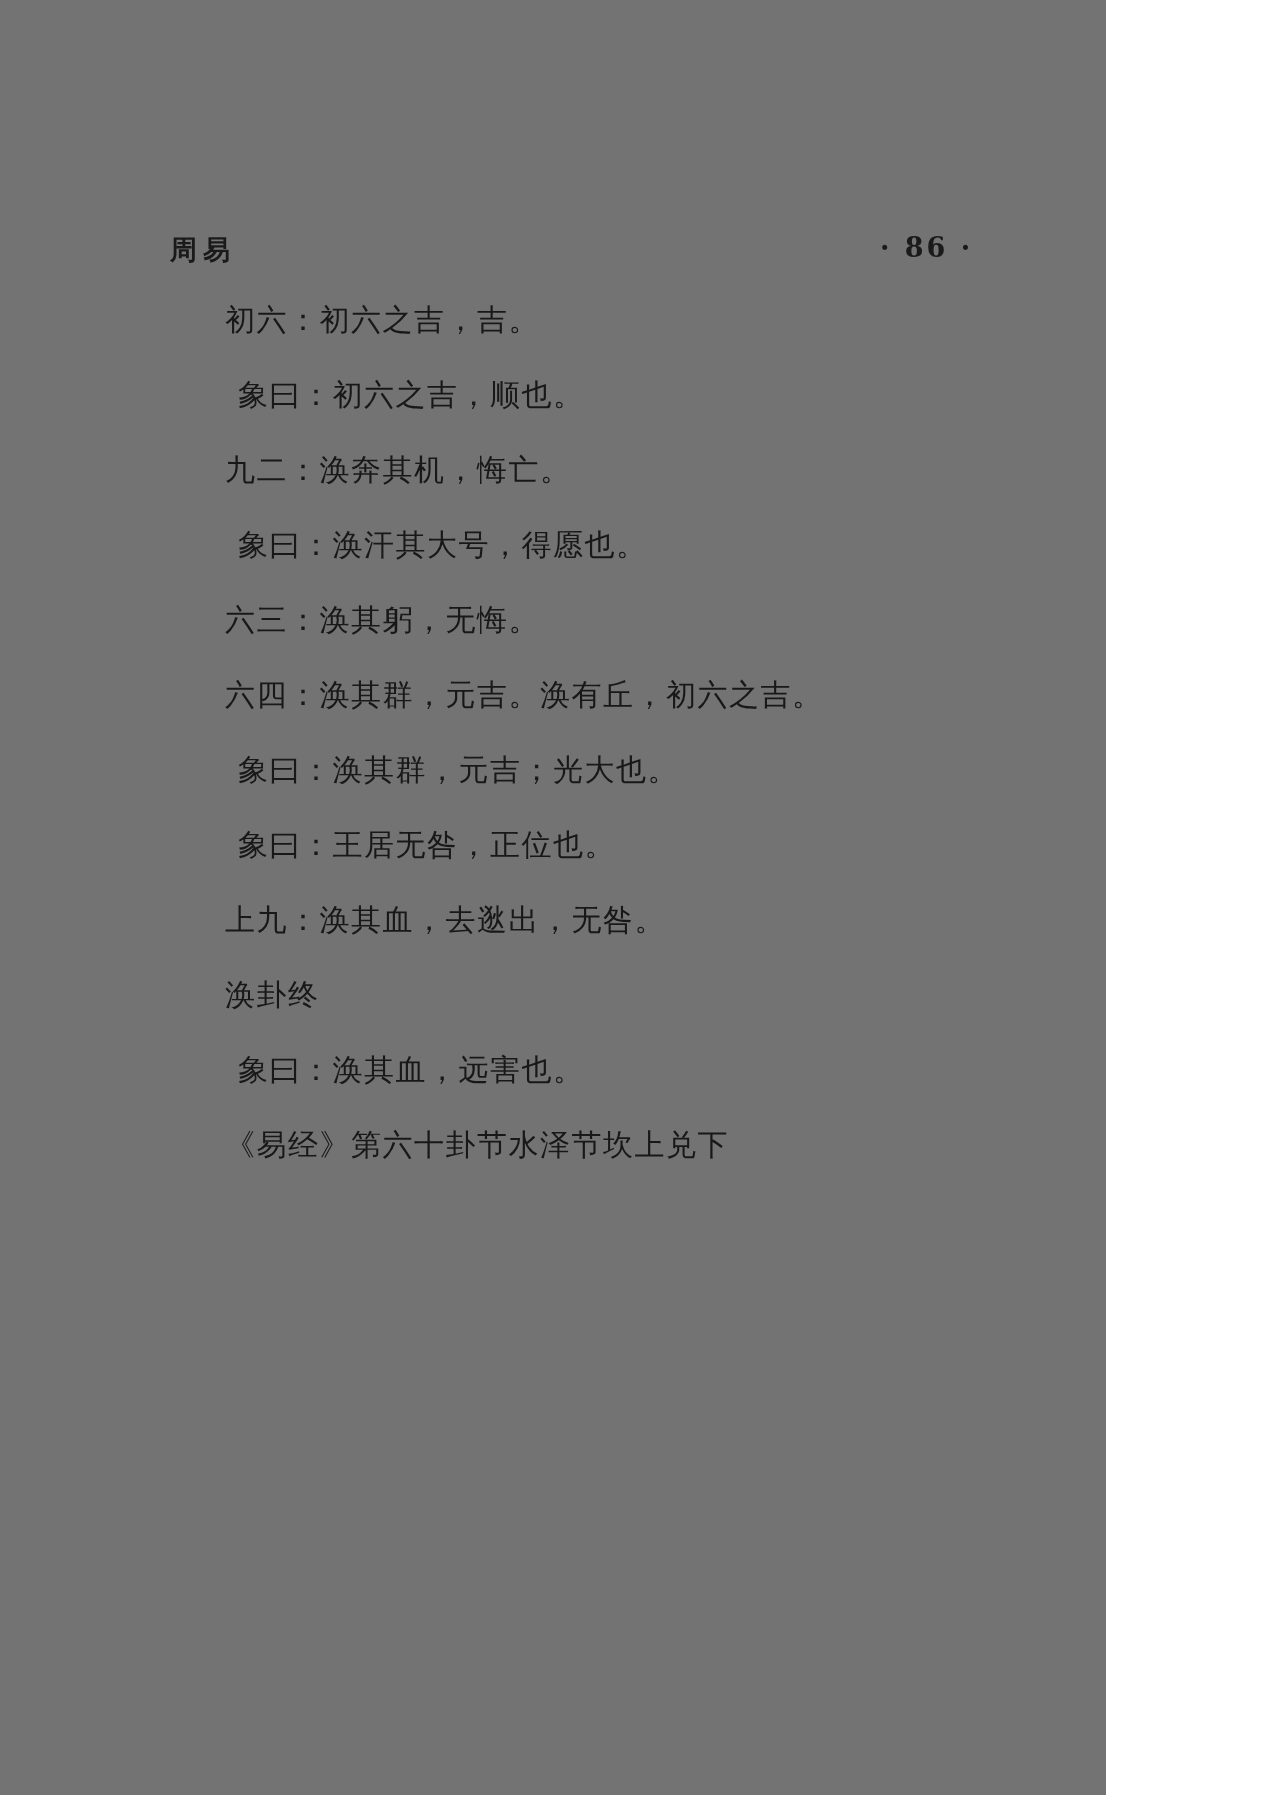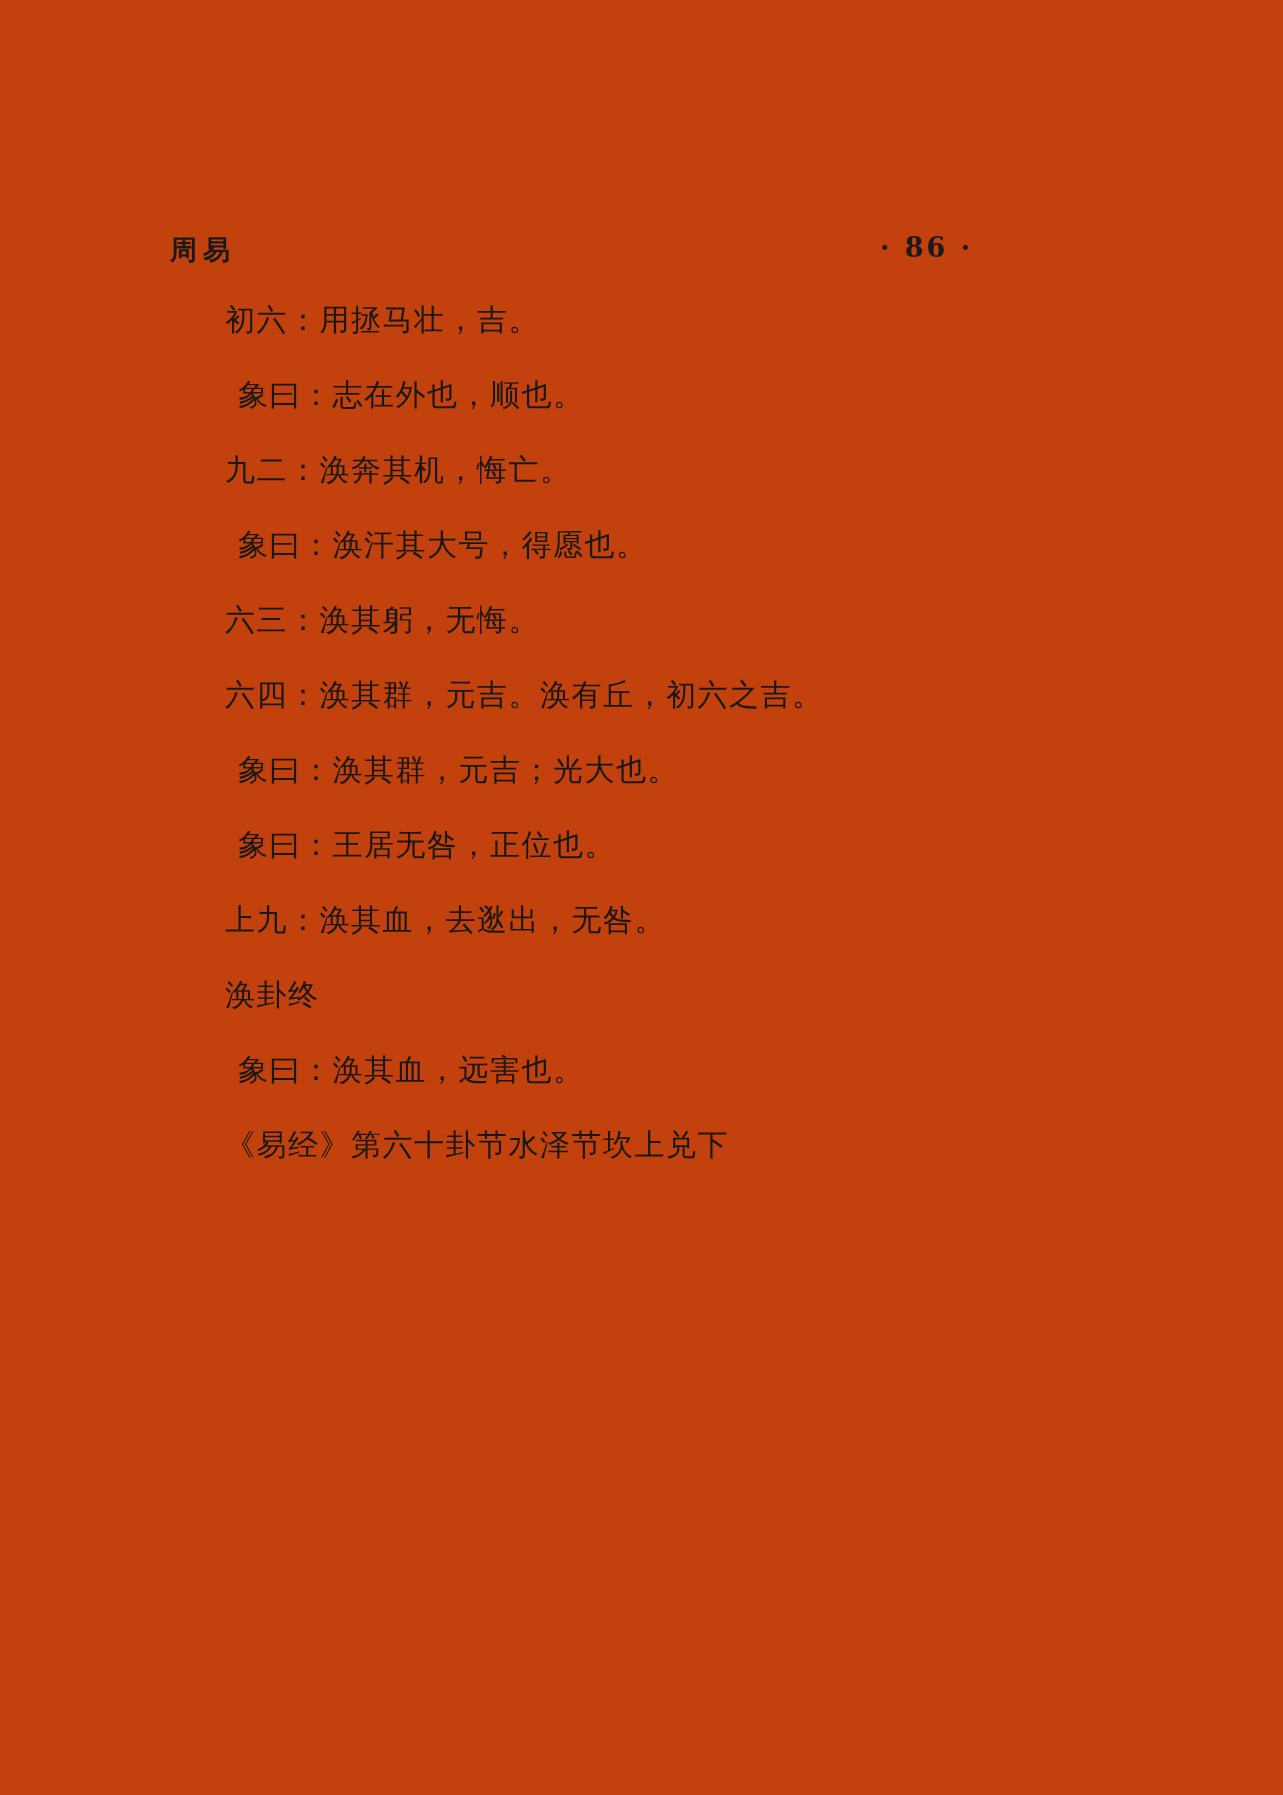--- a/index.html
+++ b/index.html
@@ -12,23 +12,23 @@
     height: 1795px;
     font-family: "Liberation Serif", "DejaVu Serif", serif;
     color: #1c1c1c;
     position: relative;
     overflow: hidden;
   }
   .page {
     position: absolute;
     left: 0;
     top: 0;
-    width: 1283px;
+    width: 1106px;
     height: 1795px;
-    background: #c2410c;
+    background: #737373;
   }
   .header {
     position: absolute;
     left: 170px;
     top: 232px;
     width: 800px;
     display: flex;
     align-items: baseline;
     justify-content: space-between;
   }
@@ -76,22 +76,22 @@
 <body>
 
 <div class="page">
 
   <div class="header">
     <span class="header-title">周易</span>
   </div>
   <div class="header-page">· 86 ·</div>
 
   <div class="body-text">
-    <p class="line">初六：用拯马壮，吉。</p>
-    <p class="line indent">象曰：志在外也，顺也。</p>
+    <p class="line">初六：初六之吉，吉。</p>
+    <p class="line indent">象曰：初六之吉，顺也。</p>
     <p class="line">九二：涣奔其机，悔亡。</p>
     <p class="line indent">象曰：涣汗其大号，得愿也。</p>
     <p class="line">六三：涣其躬，无悔。</p>
     <p class="line">六四：涣其群，元吉。涣有丘，初六之吉。</p>
     <p class="line indent">象曰：涣其群，元吉；光大也。</p>
     <p class="line indent">象曰：王居无咎，正位也。</p>
     <p class="line">上九：涣其血，去逖出，无咎。</p>
     <p class="line">涣卦终</p>
     <p class="line indent">象曰：涣其血，远害也。</p>
     <p class="line last">《易经》第六十卦节水泽节坎上兑下</p>

